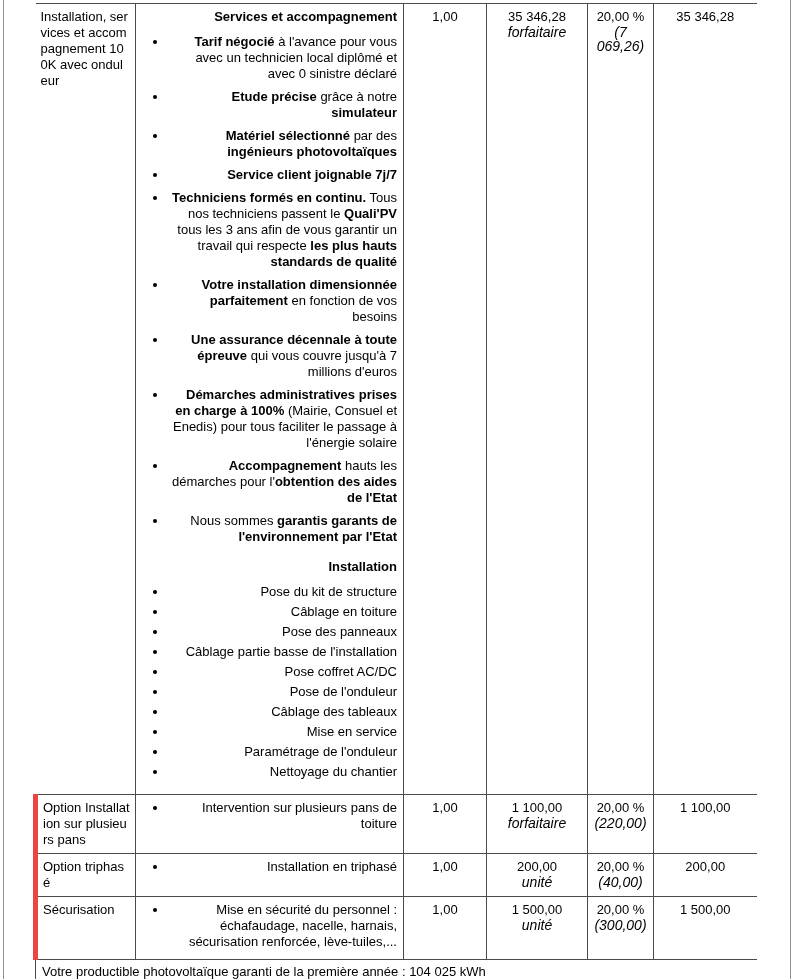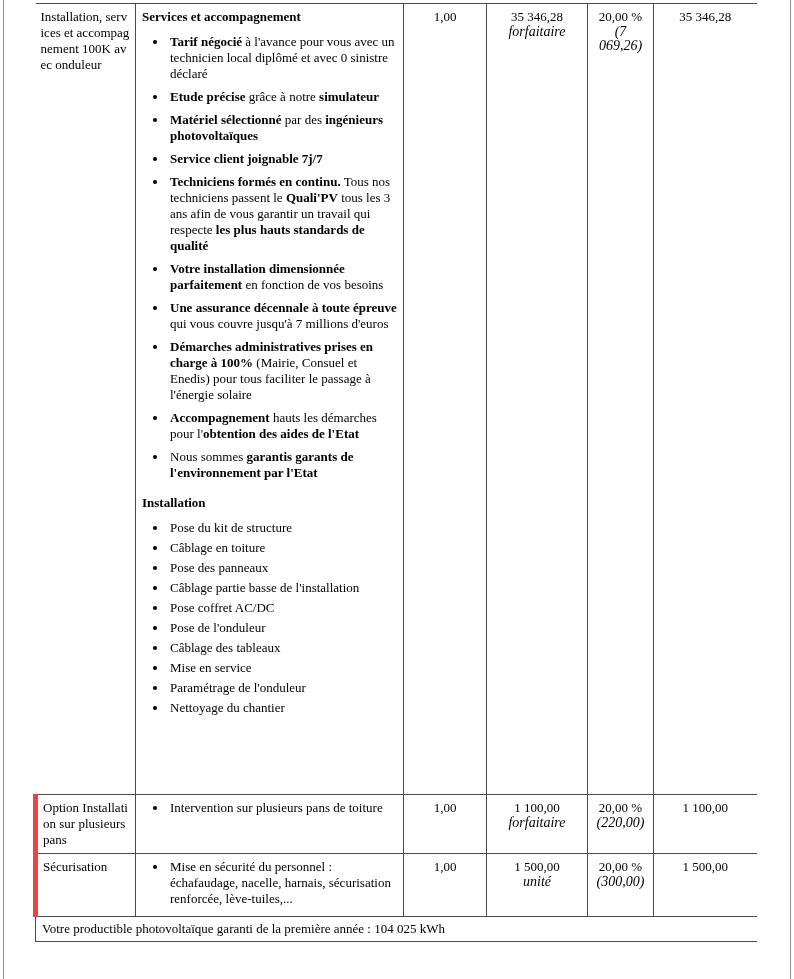--- a/index.html
+++ b/index.html
@@ -8,38 +8,37 @@
     width: 794px; height: 979px;
     font-family: "Liberation Sans", sans-serif;
     color: #000; font-size: 13px; line-height: 16px;
     overflow: hidden;
   }
   .page {
     margin-left: 3px; width: 788px; height: 979px;
     border-left: 1px solid #909090;
     border-right: 1px solid #909090;
     padding-top: 3px;
-    font-family: Liberation Serif, serif;
   }
   table.quote-table {
     border-collapse: collapse; table-layout: fixed;
     margin-left: 29px; width: 721px;
     font-size: 13px; line-height: 16px;
   }
   td { vertical-align: top; padding: 5px 6px; word-wrap: break-word; }
   tr.item-row td { border-bottom: 1px solid #4a4a4a; }
   tr.first-row td { border-top: 1px solid #4a4a4a; }
   tr.item-row td + td { border-left: 1px solid #4a4a4a; }
   tr.bordered td:first-child { border-left: 5px solid #ef4444; }
   .row-0 td { height: 791px; }
   .row-1 td { height: 57px; }
   .row-2 td { height: 41px; }
   .row-3 td { height: 57px; }
   .label-cell { padding: 5px 5px; overflow-wrap: break-word; word-break: break-all; }
-  .desc-cell { padding: 5px 6px 5px 6px; }
+  .desc-cell { padding: 5px 6px 5px 6px; text-align: right; }
   .desc-wrap { max-height: 780px; overflow: hidden; }
   .sec-heading { font-weight: bold; margin: 0 0 9px 0; }
   .desc-cell ul { margin: 0 0 14px 0; padding-left: 26px; }
   .desc-cell ul:last-child { margin-bottom: 0; }
   .desc-cell li { margin-bottom: 7px; padding-left: 2px; }
   .desc-cell ul.plain li { margin-bottom: 4px; }
   .bold-seg { font-weight: bold; }
   .num-cell { text-align: center; padding-right: 6px; }
   .unit-label { font-style: italic; font-size: 14px; line-height: 14px; }
   tr.footer-row td {
@@ -118,20 +117,40 @@
           <td class="num-cell">
             <div>1 100,00</div>
             <div class="unit-label">forfaitaire</div>
           </td>
           <td class="num-cell">
             <div>20,00 %</div>
             <div class="unit-label">(220,00)</div>
           </td>
           <td class="num-cell">1 100,00</td>
         </tr>
+        <tr class="item-row row-2 bordered">
+          <td class="label-cell">Option triphasé</td>
+          <td class="desc-cell">
+            <div class="desc-wrap">
+              <ul class="plain">
+                <li><span>Installation en triphasé</span></li>
+              </ul>
+            </div>
+          </td>
+          <td class="num-cell">1,00</td>
+          <td class="num-cell">
+            <div>200,00</div>
+            <div class="unit-label">unité</div>
+          </td>
+          <td class="num-cell">
+            <div>20,00 %</div>
+            <div class="unit-label">(40,00)</div>
+          </td>
+          <td class="num-cell">200,00</td>
+        </tr>
         <tr class="item-row row-3 bordered">
           <td class="label-cell">Sécurisation</td>
           <td class="desc-cell">
             <div class="desc-wrap">
               <ul class="plain">
                 <li><span>Mise en sécurité du personnel : échafaudage, nacelle, harnais, sécurisation renforcée, lève-tuiles,...</span></li>
               </ul>
             </div>
           </td>
           <td class="num-cell">1,00</td>

